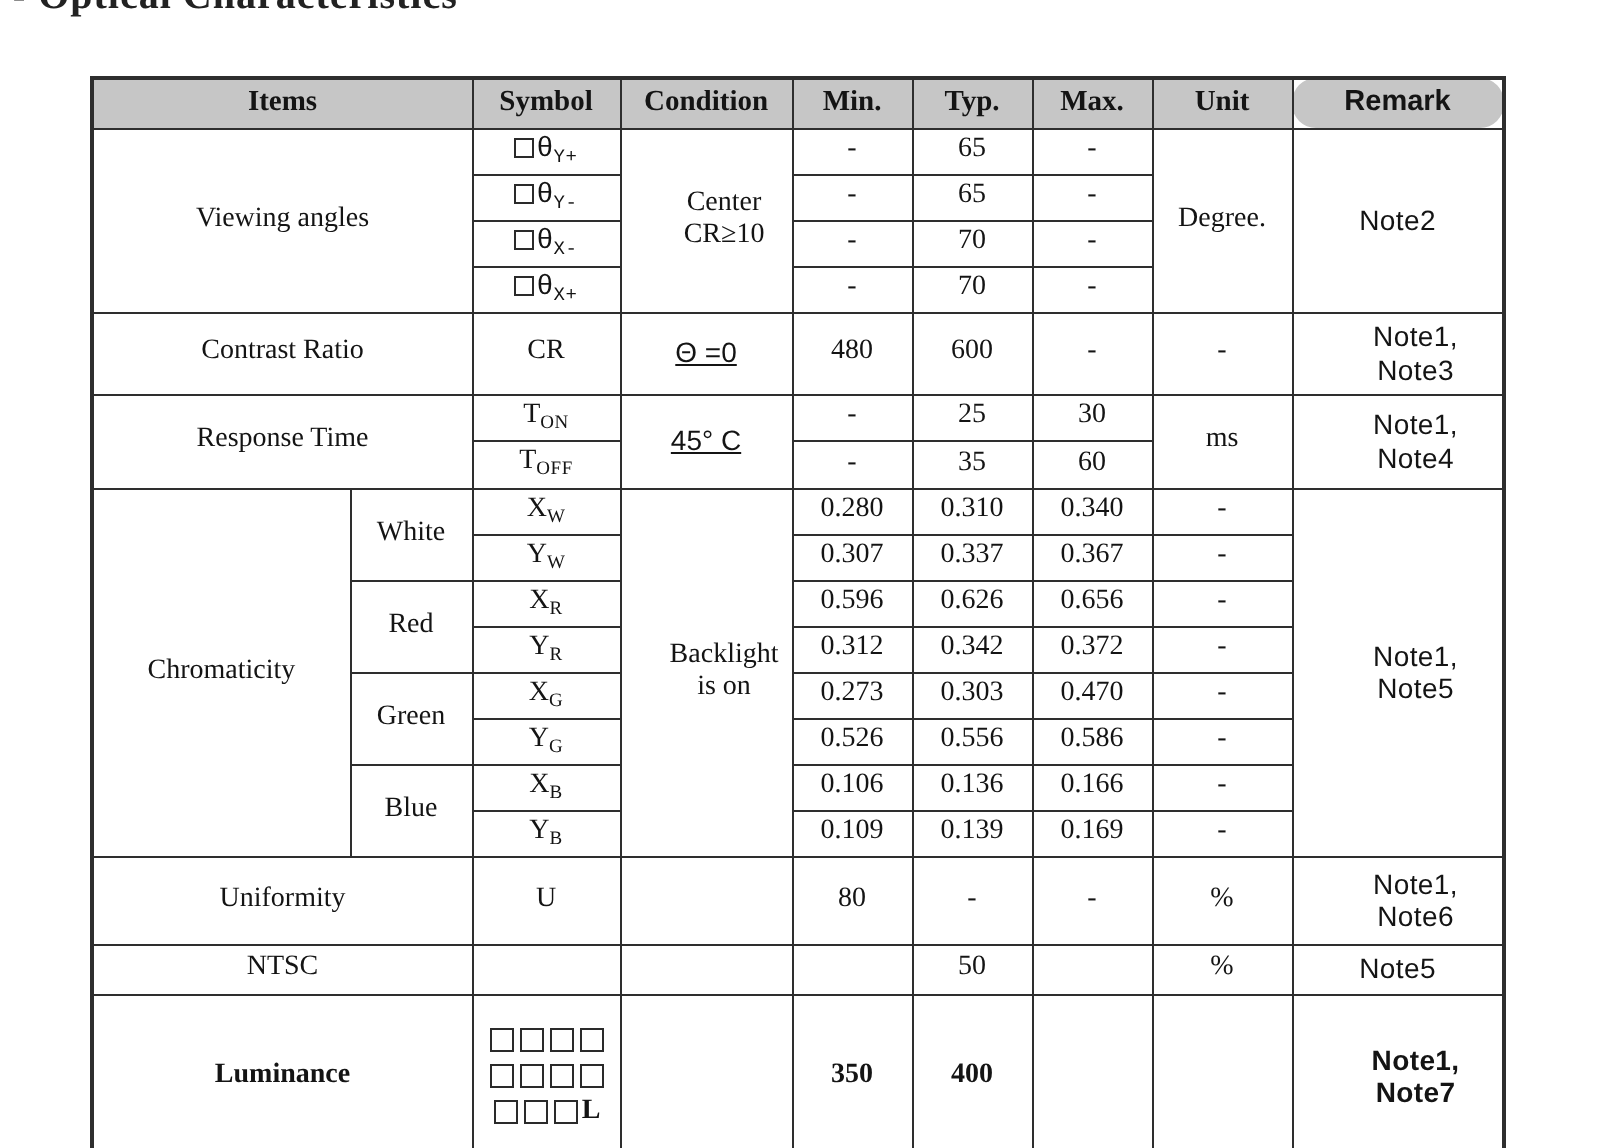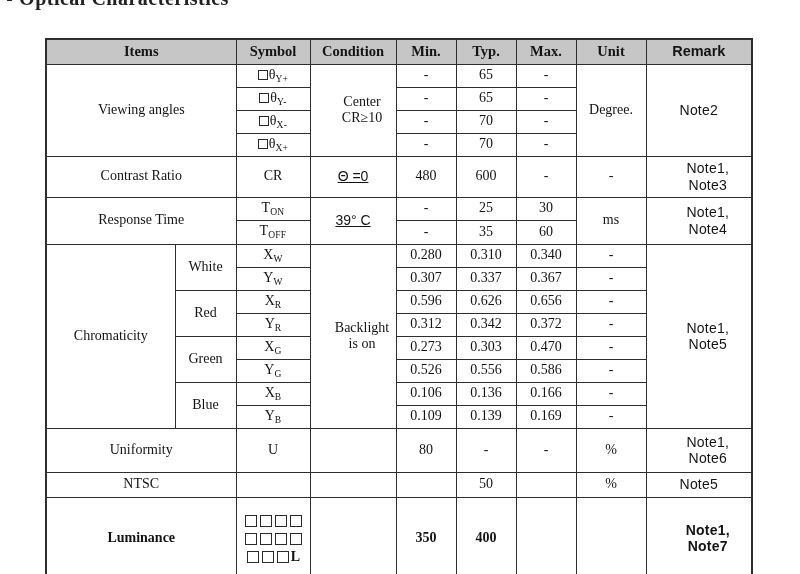--- a/index.html
+++ b/index.html
@@ -29,30 +29,30 @@
   .spec th,.spec td{
     border:1px solid var(--border,#2e2e2e);
     text-align:center;vertical-align:middle;
     padding:0;font-size:14px;line-height:1.15;color:var(--text,#141414);
     overflow:hidden;
   }
   .spec thead th{
     background:var(--header-bg,#c6c6c6);
     font-weight:bold;font-size:14.5px;
   }
-  .sans{font-family:"Liberation Sans",sans-serif;}
+  .sans{font-family:"Liberation Sans",sans-serif;border-radius:12px;}
   .remark-cell{font-family:"Liberation Sans",sans-serif;font-size:13px;letter-spacing:0.2px;}
   .cond-sans{font-family:"Liberation Sans",sans-serif;font-size:14.5px;text-decoration:underline;}
 
   tr.r23{height:23px;} tr.r24{height:24px;} tr.r25{height:25px;}
   tr.r41{height:41px;} tr.r44{height:44px;} tr.r65{height:83px;font-weight:bold;}
 
   .ln{display:block;padding-left:18px;}
   .ss{font-size:9.5px;vertical-align:-3px;letter-spacing:0.3px;}
-  .sym-left{text-align:left;}
+  .sym-left{text-align:left;font-family:Liberation Mono, monospace;}
 
   .box{display:inline-block;width:10px;height:10px;border:1.6px solid #2a2a2a;
        vertical-align:-1px;margin-right:1px;background:#fff;box-sizing:border-box;}
   .lbox{display:inline-block;width:12px;height:12px;border:1.6px solid #2a2a2a;
         margin:0 1.5px;vertical-align:middle;background:#fff;box-sizing:border-box;}
   .lumline{display:block;line-height:18px;white-space:nowrap;}
   .lum-suffix{font-size:14px;vertical-align:middle;}
 </style>
 </head>
 <body>
@@ -133,21 +133,21 @@
         <td>-</td>
         <td class="remark-cell">
             <span class="ln">Note1,</span>
             <span class="ln">Note3</span>
           </td>
       </tr>
 
       <tr class="r23">
         <td colspan="2" rowspan="2">Response Time</td>
         <td><span>T</span><span class="ss">ON</span></td>
-        <td rowspan="2" class="cond-sans">39° C</td>
+        <td rowspan="2" class="cond-sans">45° C</td>
         <td>-</td>
         <td>25</td>
         <td>30</td>
         <td rowspan="2">ms</td>
         <td rowspan="2" class="remark-cell">
             <span class="ln">Note1,</span>
             <span class="ln">Note4</span>
           </td>
       </tr>
       <tr class="r24">

